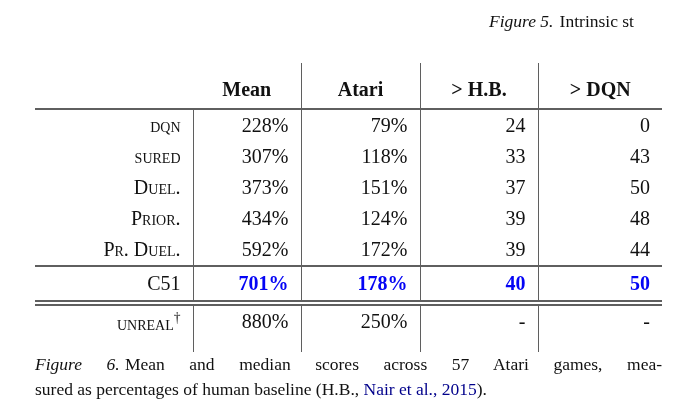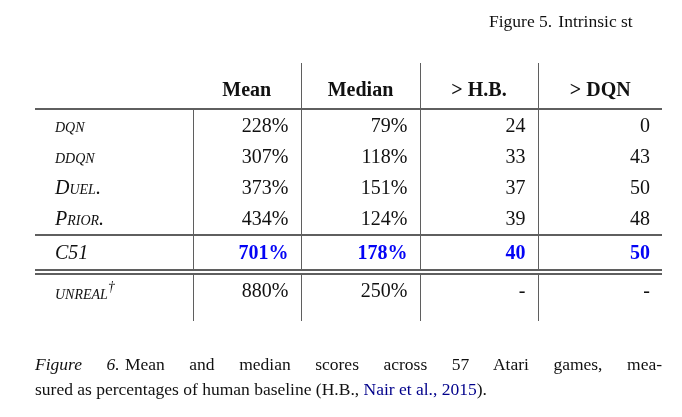--- a/index.html
+++ b/index.html
@@ -12,21 +12,21 @@
     color: #111111;
   }
 
   
   .fig5 {
     position: absolute;
     top: 11px; left: 489px;
     font-size: 17.5px;
     white-space: nowrap;
   }
-  .fig5 .flabel { margin-right: 0.35em; }
+  .fig5 .flabel { font-style: italic; margin-right: 0.35em; }
 
   
   table.results {
     position: absolute;
     top: 63px; left: 35px;
     width: 627px;
     border-collapse: collapse;
     table-layout: fixed;
   }
   .results th, .results td {
@@ -42,24 +42,23 @@
     border-bottom: 2px solid var(--rule);
   }
   .results th.vsep { border-left: 1.5px solid var(--rule); }
   .results td { height: 31px; }
   .results td.val {
     text-align: right;
     border-left: 1.5px solid var(--rule);
     padding-left: 36px;
   }
   .results td.lbl {
-    text-align: left;
+    text-align: right;
     padding-left: 20px;
     font-variant: small-caps;
-    font-style: italic;
   }
   .results td.lbl sup { font-size: 68%; font-variant: normal; }
   .results tr.c51 td {
     border-top: 2px solid var(--rule);
     border-bottom: 6px double var(--rule);
     height: 33px;
   }
   .results tr.c51 td.val {
     color: var(--highlight);
     font-weight: bold;
@@ -94,51 +93,58 @@
     <col style="width:158px">
       <col style="width:108px">
       <col style="width:119px">
       <col style="width:118px">
       <col style="width:124px">
   </colgroup>
   <tbody>
       <tr>
     <th style="border-bottom:2px solid var(--rule)"></th>
     <th>Mean</th>
-    <th class="vsep">Median</th>
+    <th class="vsep">Atari</th>
     <th class="vsep">&gt; H.B.</th>
     <th class="vsep">&gt; DQN</th>
   </tr>
   <tr>
     <td class="lbl">dqn</td>
     <td class="val">228%</td>
     <td class="val">79%</td>
     <td class="val">24</td>
     <td class="val">0</td>
   </tr>
   <tr>
-    <td class="lbl">ddqn</td>
+    <td class="lbl">sured</td>
     <td class="val">307%</td>
     <td class="val">118%</td>
     <td class="val">33</td>
     <td class="val">43</td>
   </tr>
   <tr>
     <td class="lbl">Duel.</td>
     <td class="val">373%</td>
     <td class="val">151%</td>
     <td class="val">37</td>
     <td class="val">50</td>
   </tr>
   <tr>
     <td class="lbl">Prior.</td>
     <td class="val">434%</td>
     <td class="val">124%</td>
     <td class="val">39</td>
     <td class="val">48</td>
+  </tr>
+  <tr>
+    <td class="lbl">Pr. Duel.</td>
+    <td class="val">592%</td>
+    <td class="val">172%</td>
+    <td class="val">39</td>
+    <td class="val">44</td>
   </tr>
   <tr class="c51">
     <td class="lbl">C51</td>
     <td class="val">701%</td>
     <td class="val">178%</td>
     <td class="val">40</td>
     <td class="val">50</td>
   </tr>
   <tr class="bottom">
     <td class="lbl"><span>unreal</span><sup>†</sup></td>

